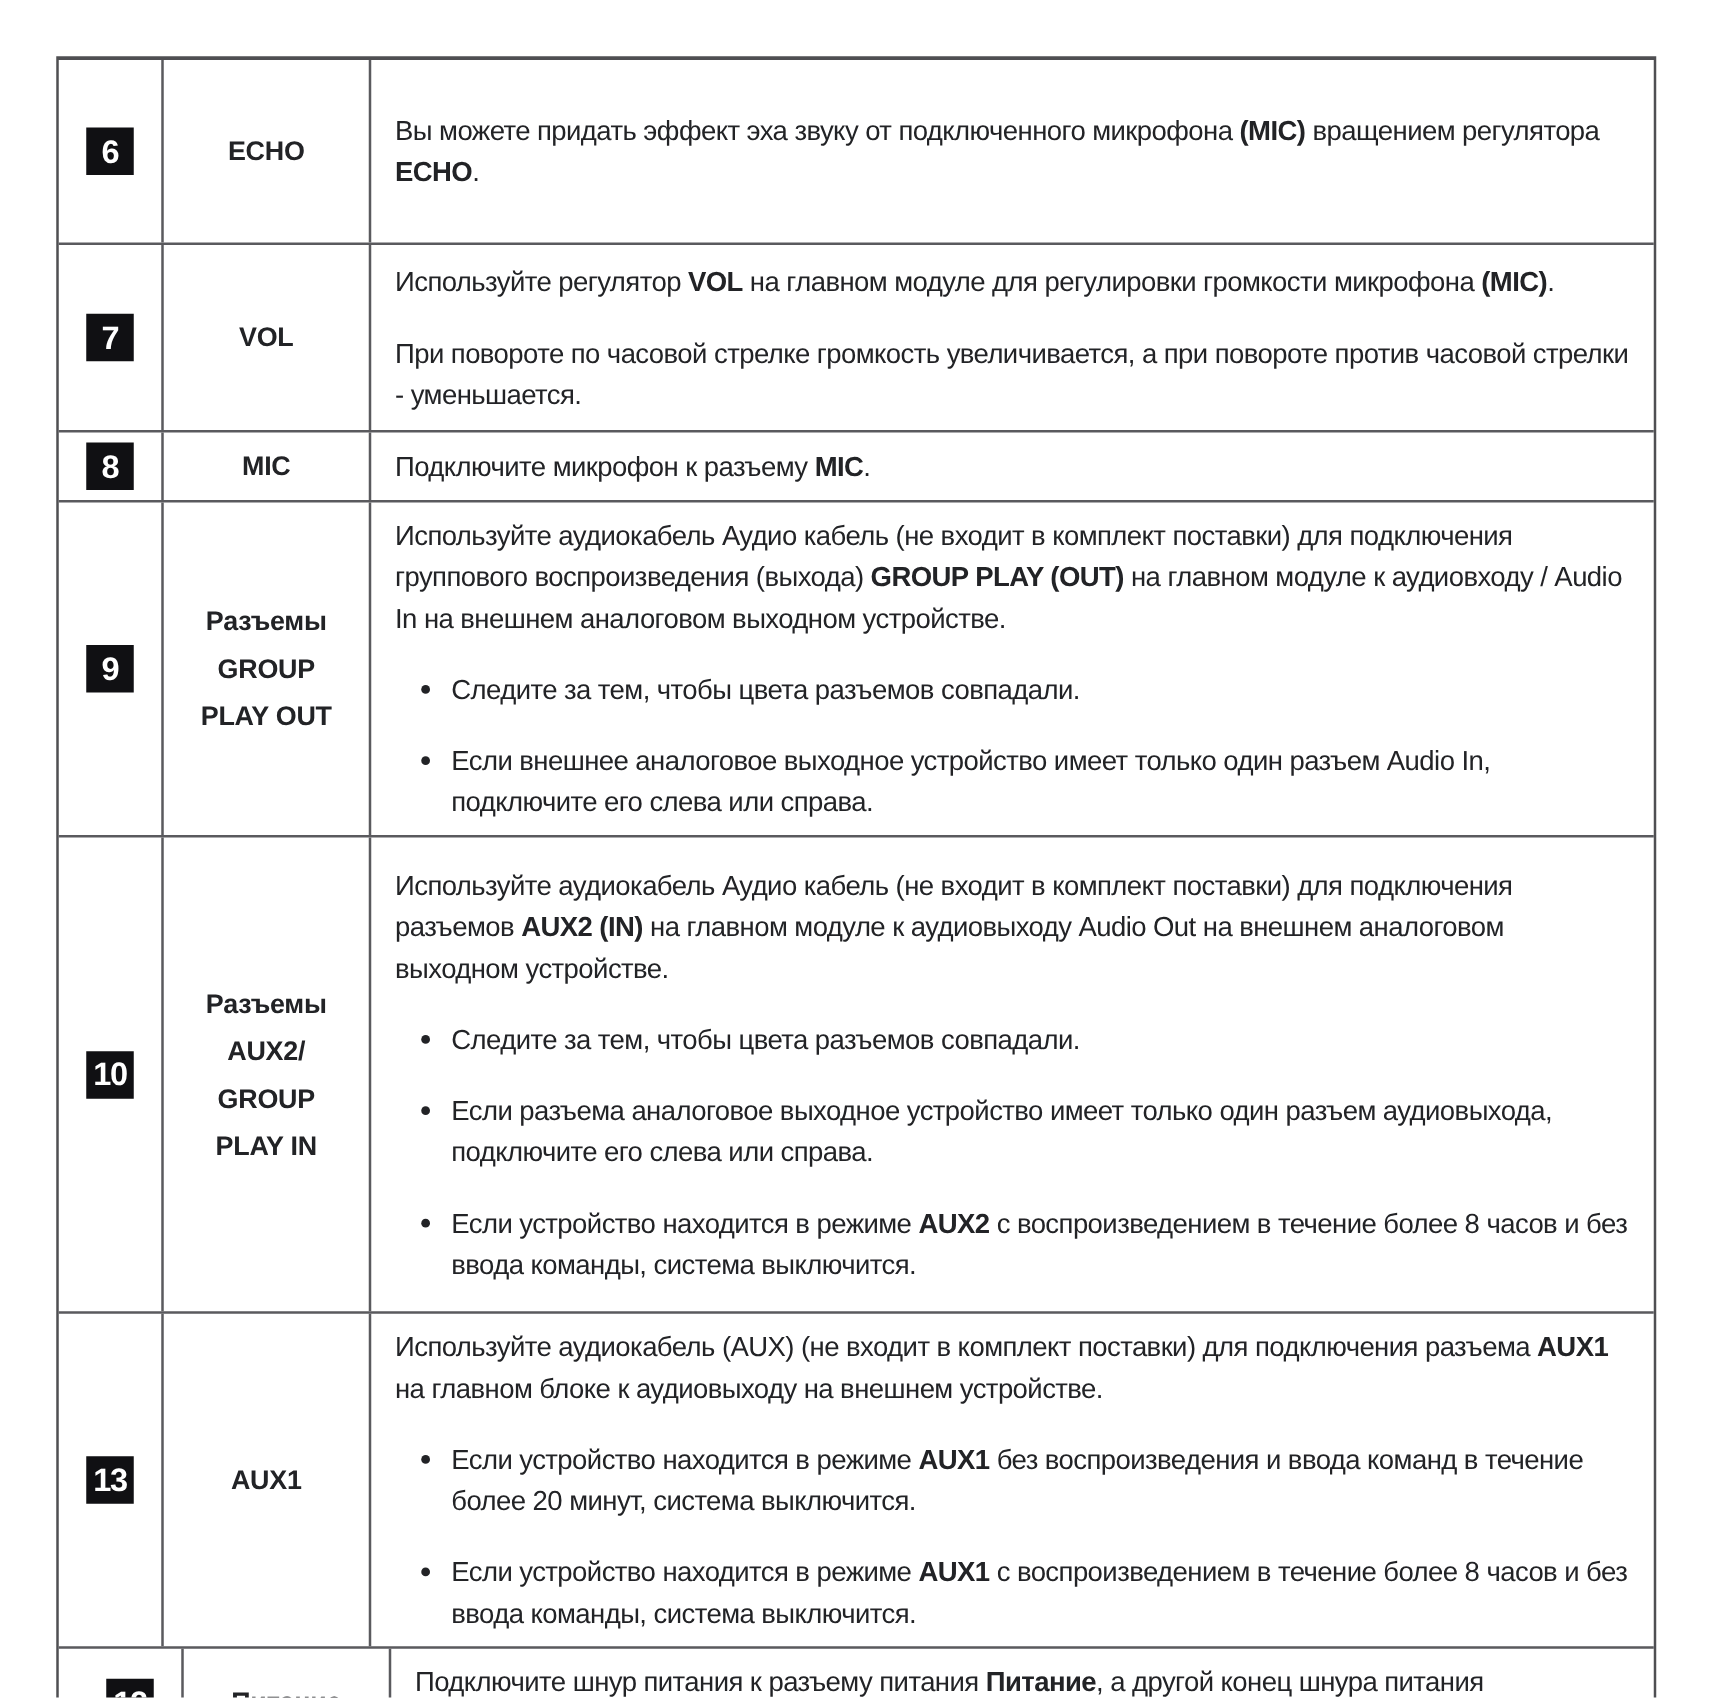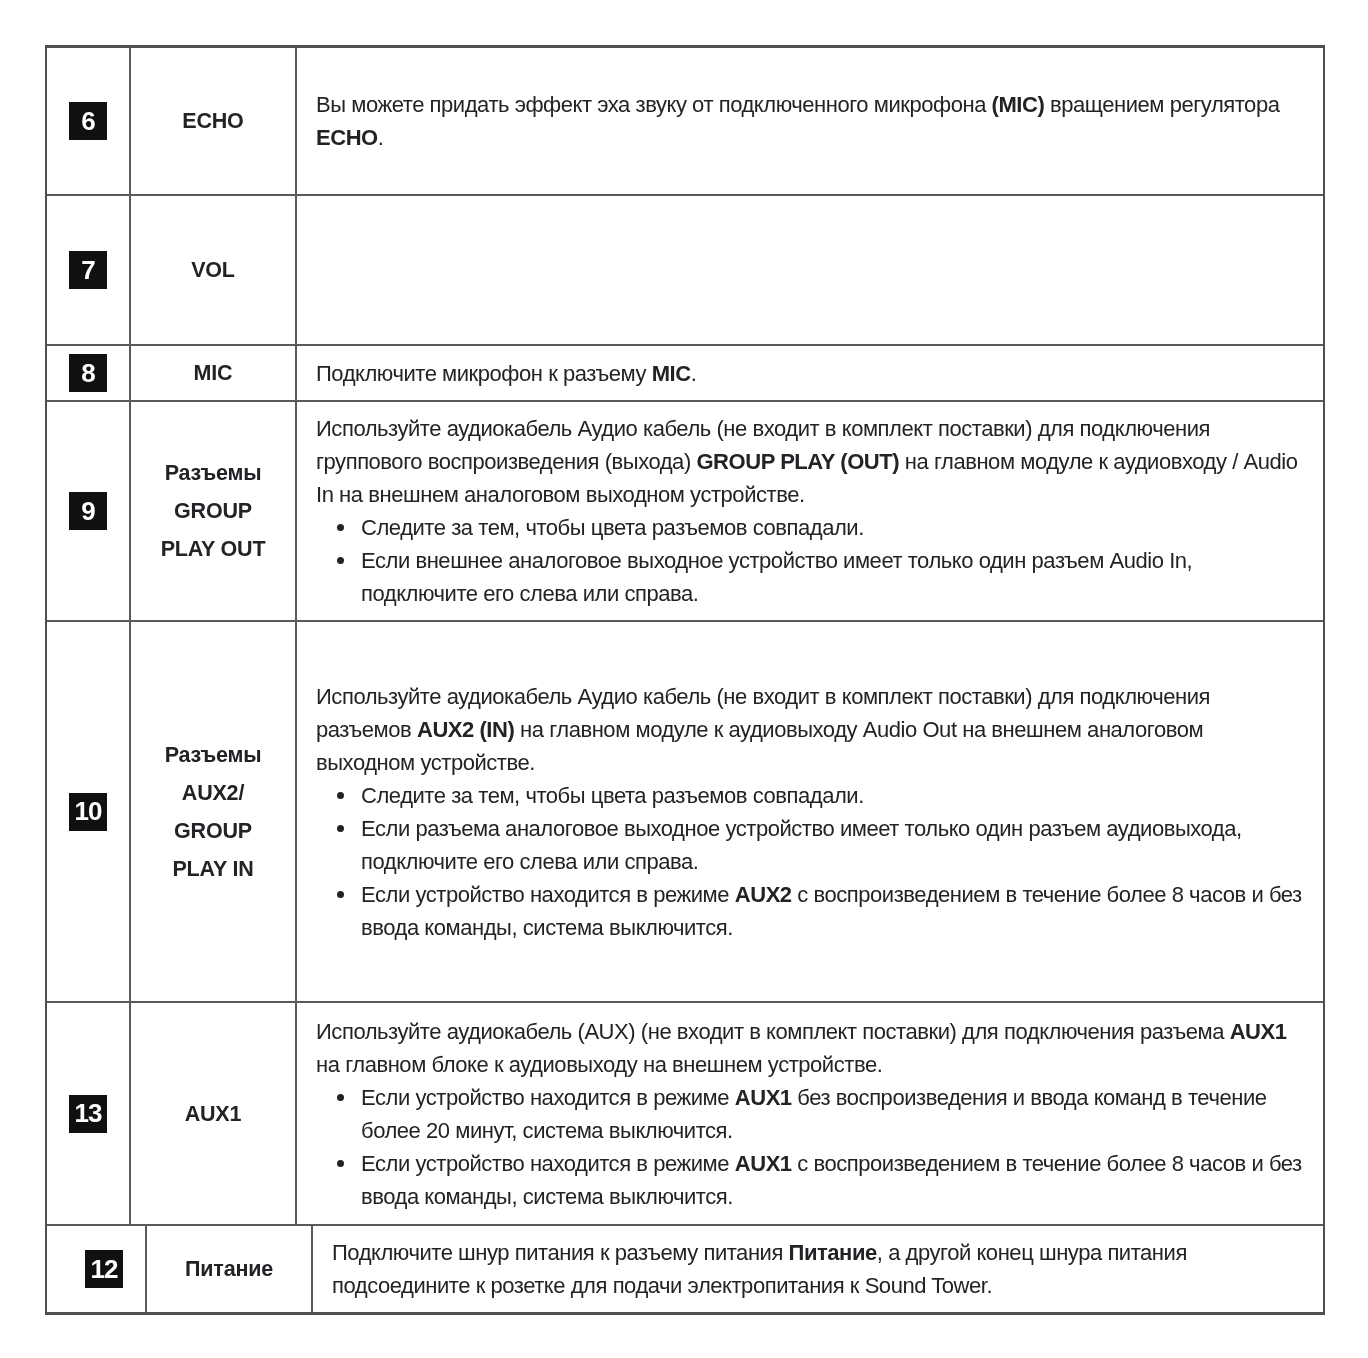--- a/index.html
+++ b/index.html
@@ -63,20 +63,21 @@
   }
   .c3 {
     display: flex;
     flex-direction: column;
     justify-content: center;
     padding: 10px 20px 10px 19px;
     box-sizing: border-box;
     font-size: 22px;
     line-height: 33px;
     letter-spacing: -0.45px;
+    gap: 24px;
   }
   .badge {
     display: inline-flex;
     align-items: center;
     justify-content: center;
     min-width: 38px;
     height: 38px;
     padding: 0 5px;
     box-sizing: border-box;
     background: #101013;
@@ -127,20 +128,22 @@
   </div>
 
   <div class="row">
     <div class="c1">
       <span class="badge">7</span>
     </div>
     <div class="c2">
           <div>VOL</div>
         </div>
     <div class="c3">
+          <div class="para"><span>Используйте регулятор </span><b>VOL</b><span> на главном модуле для регулировки громкости микрофона </span><b>(MIC)</b><span>.</span></div>
+          <div class="para"><span>При повороте по часовой стрелке громкость увеличивается, а при повороте против часовой стрелки - уменьшается.</span></div>
         </div>
   </div>
 
   <div class="row">
     <div class="c1">
       <span class="badge">8</span>
     </div>
     <div class="c2">
           <div>MIC</div>
         </div>

